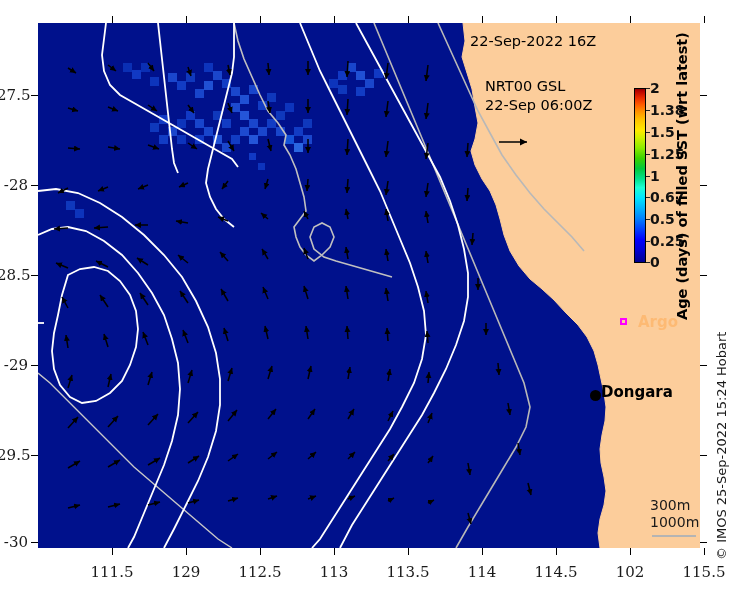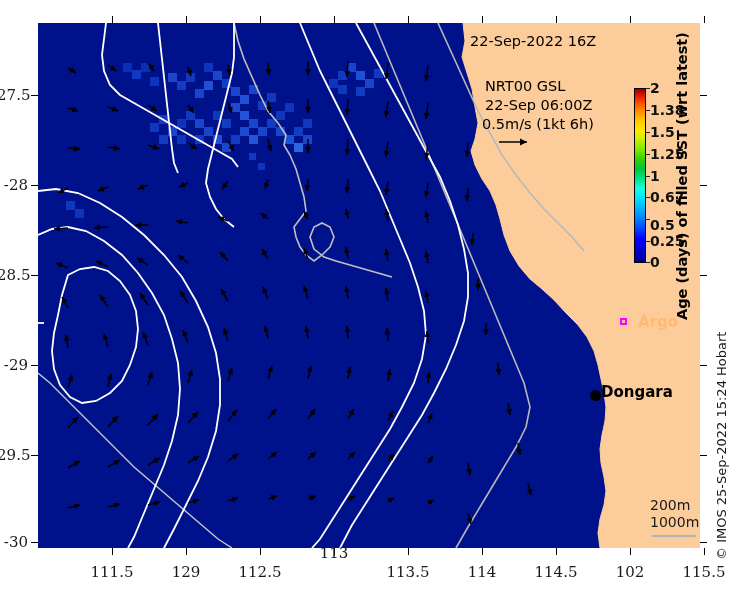--- a/index.html
+++ b/index.html
@@ -484,39 +484,38 @@
       <line x1="430" y1="490" x2="433" y2="501"></line>
     </g>
   </svg>
 
   <div class="map-text" id="timestamp-label" style="left:432px; top:10px;">22-Sep-2022 16Z</div>
 
   <div class="map-text" id="model-name-label" style="left:447px; top:55px;">NRT00 GSL</div>
 
   <div class="map-text" id="model-time-label" style="left:447px; top:74px;">22-Sep 06:00Z</div>
 
-  <div class="map-text" id="vector-scale-label" style="left:444px; top:93px;">0.5m/s (1kt 6h)</div>
 
   <svg id="vector-scale-arrow" width="40" height="14" style="left:459px; top:112px;">
     <defs>
       <marker id="ahead2" markerWidth="6" markerHeight="6" refX="5" refY="2.5" orient="auto" markerUnits="strokeWidth">
         <path d="M0,0 L5,2.5 L0,5 z" fill="#000"></path>
       </marker>
     </defs>
     <line x1="2" y1="7" x2="30" y2="7" stroke="#000" stroke-width="1.5" marker-end="url(#ahead2)"></line>
   </svg>
 
   <div id="argo-marker" style="left:582px; top:295px;"></div>
   <div id="argo-label" style="left:600px; top:290px;">Argo</div>
 
   <div id="dongara-marker" style="left:552px; top:367px;"></div>
   <div id="dongara-label" style="left:563px; top:360px;">Dongara</div>
 
   <div id="depth-legend" style="left:612px; top:474px;">
-    <div>200m</div>
+    <div>300m</div>
     <div>1000m</div>
   </div>
   <div id="depth-legend-line" style="left:614px; top:512px;"></div>
 </div>
 
 <div id="colorbar-wrap">
   <div id="colorbar-gradient"></div>
 </div>
 
 <div class="cbar-tick-mark" style="top:88px;"></div>
@@ -528,21 +527,21 @@
 <div class="cbar-tick-mark" style="top:219px;"></div>
 <div class="cbar-tick-mark" style="top:241px;"></div>
 <div class="cbar-tick-mark" style="top:262px;"></div>
 
 <div class="cbar-tick-label" style="top:88px;">2</div>
 <div class="cbar-tick-label" style="top:110px;">1.38</div>
 <div class="cbar-tick-label" style="top:132px;">1.5</div>
 <div class="cbar-tick-label" style="top:154px;">1.25</div>
 <div class="cbar-tick-label" style="top:176px;">1</div>
 <div class="cbar-tick-label" style="top:197px;">0.67</div>
-<div class="cbar-tick-label" style="top:225px;">0.5</div>
+<div class="cbar-tick-label" style="top:219px;">0.5</div>
 <div class="cbar-tick-label" style="top:241px;">0.25</div>
 <div class="cbar-tick-label" style="top:262px;">0</div>
 
 <div id="colorbar-title">Age (days) of filled SST (wrt latest)</div>
 
 <div id="credit-label">© IMOS 25-Sep-2022 15:24 Hobart</div>
 
 <div class="tick-mark tick-x" style="left:112px; top:16px;"></div>
 <div class="tick-mark tick-x" style="left:186px; top:16px;"></div>
 <div class="tick-mark tick-x" style="left:260px; top:16px;"></div>
@@ -559,21 +558,21 @@
 <div class="tick-mark tick-x" style="left:334px; top:548px;"></div>
 <div class="tick-mark tick-x" style="left:408px; top:548px;"></div>
 <div class="tick-mark tick-x" style="left:482px; top:548px;"></div>
 <div class="tick-mark tick-x" style="left:556px; top:548px;"></div>
 <div class="tick-mark tick-x" style="left:630px; top:548px;"></div>
 <div class="tick-mark tick-x" style="left:704px; top:548px;"></div>
 
 <div class="xtick-label" style="left:112px; top:563px;">111.5</div>
 <div class="xtick-label" style="left:186px; top:563px;">129</div>
 <div class="xtick-label" style="left:260px; top:563px;">112.5</div>
-<div class="xtick-label" style="left:334px; top:544px;text-align:center;">113</div>
+<div class="xtick-label" style="left:334px; top:563px;text-align:center;">113</div>
 <div class="xtick-label" style="left:408px; top:563px;">113.5</div>
 <div class="xtick-label" style="left:482px; top:563px;">114</div>
 <div class="xtick-label" style="left:556px; top:563px;">114.5</div>
 <div class="xtick-label" style="left:630px; top:563px;">102</div>
 <div class="xtick-label" style="left:704px; top:563px;">115.5</div>
 
 <div class="tick-mark tick-y" style="left:31px; top:95px;"></div>
 <div class="tick-mark tick-y" style="left:31px; top:185px;"></div>
 <div class="tick-mark tick-y" style="left:31px; top:275px;"></div>
 <div class="tick-mark tick-y" style="left:31px; top:365px;"></div>

